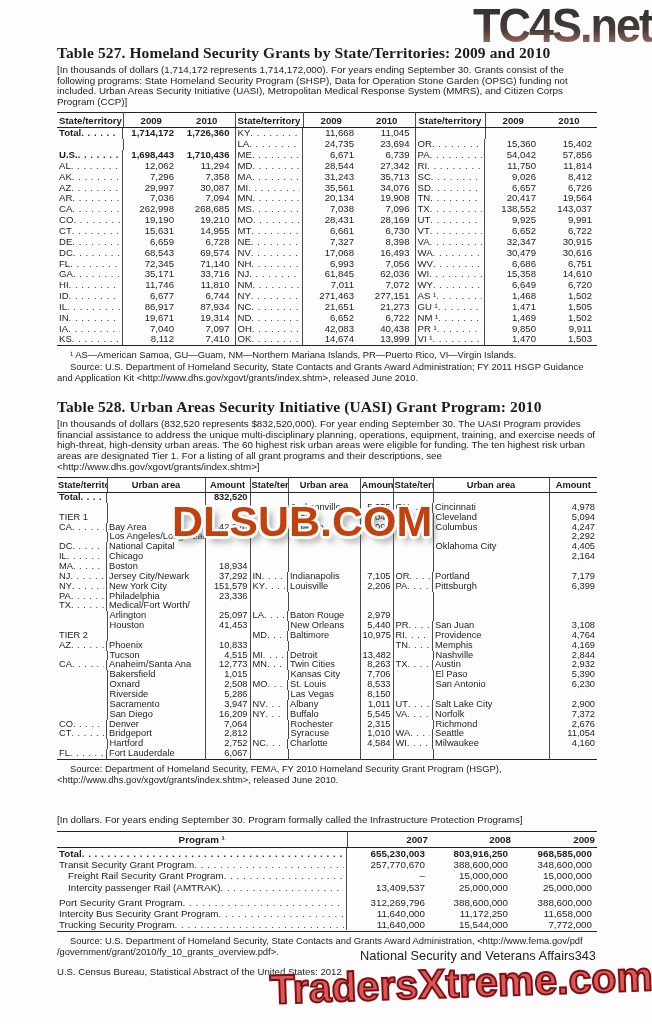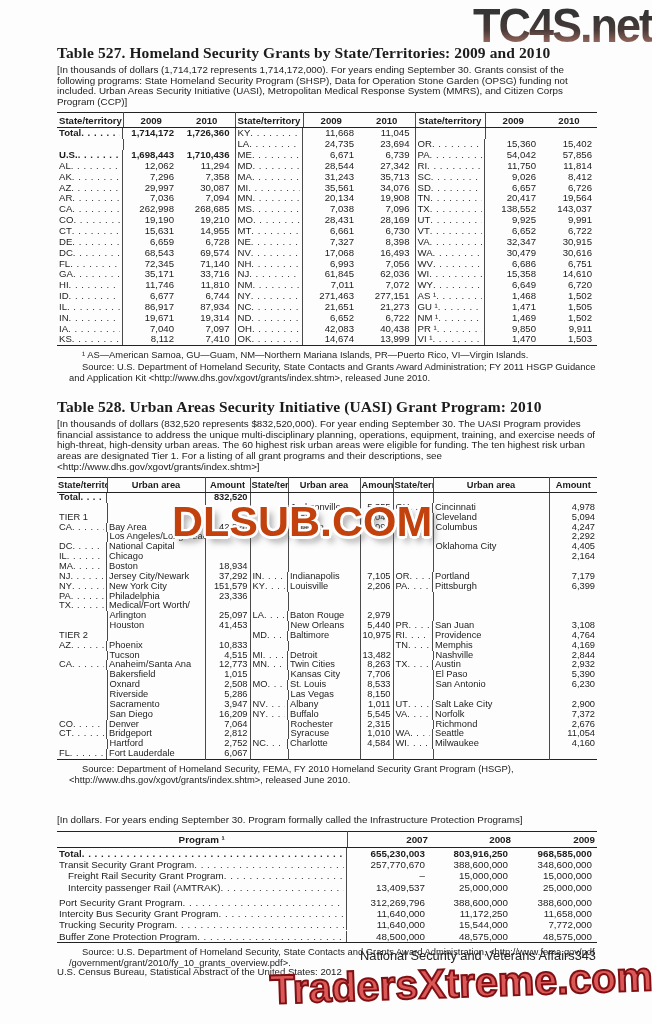--- a/index.html
+++ b/index.html
@@ -34,21 +34,21 @@
   .t529 td{line-height:11.2px;height:11.2px;}
   .t529 .prog,.t529 th.hprog{border-right:1px solid #4a4a4a;}
   .t529 td.gap{padding-top:4px;}
   .ind .lbl{padding-left:9px;}
   
   .flx{display:flex;align-items:baseline;}
   .lbl{flex:0 0 auto;}
   .dots{flex:1 1 auto;overflow:hidden;white-space:nowrap;color:#2a2a2a;}
   .dots::after{content:" . . . . . . . . . . . . . . . . . . . . . . . . . . . . . . . . . . . . . . . . . . . . . . . . . . . . . . . .";letter-spacing:.5px;}
   
-  .fn{font-size:9.4px;line-height:11.3px;margin:3px 0 0 12px;}
+  .fn{font-size:9.4px;line-height:11.3px;margin:3px 0 0 0;}
   .fn p{margin:0;text-indent:13px;}
   .sect{margin-top:15px;}
   .sect529{margin-top:30px;}
   
   .pg-head{position:absolute;right:56px;top:948px;font-size:12.8px;color:#222;}
   .pg-head .num343{}
   .credit{position:absolute;left:57px;top:966px;font-size:9.6px;color:#222;}
   
   .wm{position:absolute;z-index:9;font-weight:800;pointer-events:none;}
   .wm-tc4s{top:0px;right:0px;font-size:45px;letter-spacing:-2px;
@@ -1011,29 +1011,20 @@
           </tr>
           <tr>
             <td class="prog flx">
               <span class="lbl">Trucking Security Program</span>
               <span class="dots"></span>
             </td>
             <td class="num">11,640,000</td>
             <td class="num">15,544,000</td>
             <td class="num">7,772,000</td>
           </tr>
-          <tr>
-            <td class="prog flx">
-              <span class="lbl">Buffer Zone Protection Program</span>
-              <span class="dots"></span>
-            </td>
-            <td class="num">48,500,000</td>
-            <td class="num">48,575,000</td>
-            <td class="num">48,575,000</td>
-          </tr>
         </tbody>
     </table>
     <div class="fn">
       <p>Source: U.S. Department of Homeland Security, State Contacts and Grants Award Administration, &lt;http://www.fema.gov/pdf /government/grant/2010/fy_10_grants_overview.pdf&gt;.</p>
     </div>
   </section>
 
 </div>
 
 <div class="pg-head">

